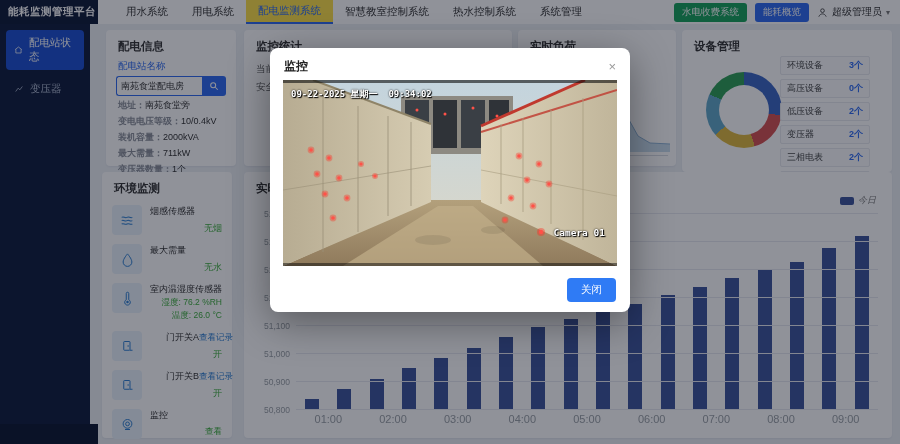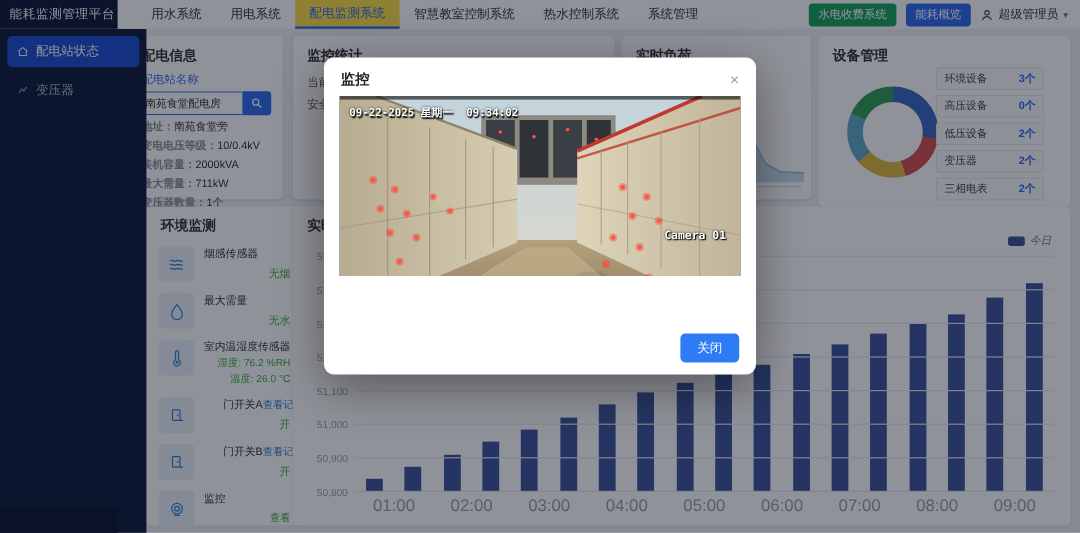--- a/index.html
+++ b/index.html
@@ -1,29 +1,29 @@
 <!DOCTYPE html>
 <html><head>
 <meta charset="utf-8">
 <style>
   * { margin:0; padding:0; box-sizing:border-box; }
   html,body { width:900px; height:444px; overflow:hidden; font-family:"Liberation Sans",sans-serif; background:#edf0f5; }
   .topbar { position:absolute; top:0; left:0; width:900px; height:24px; background:#fff; display:flex; align-items:center; z-index:5; }
-  .logo { width:98px; height:24px; background:#0e1a38; color:#fff; font-size:10.5px; font-weight:normal; display:flex; align-items:center; padding-left:8px; letter-spacing:.5px; flex:none; }
+  .logo { width:98px; height:24px; background:#0e1a38; color:#fff; font-size:10.5px; font-weight:bold; display:flex; align-items:center; padding-left:8px; letter-spacing:.5px; flex:none; }
   .tabs { display:flex; height:24px; margin-left:16px; flex:1; }
   .tab { font-size:10.5px; color:#333; padding:0 12px; display:flex; align-items:center; cursor:pointer; white-space:nowrap; }
   .tab.active { color:#2e6bf0; background:#fde047; border-bottom:2px solid #2e6bf0; }
   .topbar-right { display:flex; align-items:center; gap:8px; padding-right:10px; }
   .pill-btn { font-size:9.5px; color:#fff; border:none; border-radius:3px; padding:3px 8px; cursor:pointer; white-space:nowrap; }
   .pill-green { background:#17a25b; }
   .pill-blue { background:#2f6bf0; }
   .userbox { display:flex; align-items:center; gap:4px; font-size:10px; color:#333; }
   .chev { font-size:8px; color:#777; }
 
-  .sidebar { position:absolute; top:24px; left:0; width:122px; height:420px; background:#101d3d; z-index:4; }
+  .sidebar { position:absolute; top:24px; left:0; width:90px; height:420px; background:#101d3d; z-index:4; }
   .side-item { margin:6px 6px 4px 6px; padding:6px 8px; border-radius:4px; font-size:10.5px; color:#a9b4cc; display:flex; align-items:center; gap:6px; cursor:pointer; }
   .side-item.active { background:#1c4fd1; color:#fff; }
   .side-footer { position:absolute; bottom:0; left:0; width:98px; height:20px; background:#0b1630; }
 
   .main { position:absolute; top:24px; left:98px; width:802px; height:420px; background:#edf0f5; }
   .panel { position:absolute; background:#fff; border-radius:4px; box-shadow:0 1px 2px rgba(20,40,80,.06); }
   .panel-title { font-size:11.5px; font-weight:bold; color:#333; padding:9px 12px 4px 12px; }
 
   
   .p-info { left:8px; top:6px; width:130px; height:136px; }
@@ -44,50 +44,50 @@
   
   .p-dev { left:584px; top:6px; width:210px; height:142px; }
   .donut { position:absolute; left:24px; top:42px; width:76px; height:76px; border-radius:50%; }
   .donut::after { content:""; position:absolute; left:13px; top:13px; width:50px; height:50px; border-radius:50%; background:#fff; }
   .dev-legend { position:absolute; right:22px; top:26px; width:90px; }
   .dev-row { display:flex; justify-content:space-between; align-items:center; border:1px solid #e7e9ee; border-radius:2px; background:#fbfcfe; padding:2px 6px; margin-bottom:4px; }
   .dev-row .dl { font-size:9px; color:#444; }
   .dev-row .dc { font-size:9px; color:#2e6bf0; font-weight:bold; }
 
   
-  .p-env { left:24px; top:148px; width:130px; height:266px; }
+  .p-env { left:4px; top:148px; width:130px; height:266px; }
   .env-item { display:flex; padding:5px 10px 4px 10px; gap:8px; }
   .env-ic { width:30px; height:30px; flex:none; background:#e9f3fc; border-radius:4px; display:flex; align-items:center; justify-content:center; color:#2e7fd1; }
   .env-body { flex:1; min-width:0; }
   .env-name { font-size:9px; color:#333; white-space:nowrap; }
   .env-status { font-size:9px; color:#3fae3f; text-align:right; margin-top:4px; }
   .env-line { font-size:8.5px; color:#3fae3f; text-align:right; margin-top:1px; white-space:nowrap; }
   .env-top { display:flex; justify-content:space-between; align-items:center;padding-left:16px; }
   .env-link { font-size:8.5px; color:#2e7fd1; cursor:pointer; white-space:nowrap; }
   .env-link.green { color:#3fae3f; }
 
   
   .p-chart { left:146px; top:148px; width:648px; height:266px; }
   .chart-legend { position:absolute; right:16px; top:22px; display:flex; align-items:center; gap:4px;font-style:italic; }
   .legend-swatch { width:14px; height:8px; border-radius:2px; background:#3d549b; }
   .legend-text { font-size:9px; color:#777; }
   .plot { position:absolute; left:52px; right:14px; top:42px; bottom:28px; }
   .gridline { position:absolute; left:0; right:0; height:1px; background:#e7eaf0; }
   .ylab { position:absolute; right:100%; margin-right:6px; transform:translateY(50%); font-size:8.5px; color:#9aa0a6; white-space:nowrap; }
   .bars { position:absolute; left:0; right:0; top:0; bottom:0; display:flex; align-items:flex-end; justify-content:space-around; }
   .bar { width:14px; background:#3d549b; }
-  .xlab { position:absolute; top:100%; margin-top:3px; transform:translateX(-50%); font-size:14px; color:#9aa0a6; }
+  .xlab { position:absolute; top:100%; margin-top:3px; transform:translateX(-50%); font-size:11px; color:#9aa0a6; }
 
   
   .overlay { position:absolute; inset:0; background:rgba(8,14,28,.45); z-index:40; }
   .modal { position:absolute; left:270px; top:48px; width:360px; height:264px; background:#fff; border-radius:8px; box-shadow:0 10px 40px rgba(0,0,0,.4); z-index:50; }
   .modal-head { display:flex; justify-content:space-between; align-items:center; padding:10px 14px 6px 14px; }
   .modal-title { font-size:12px; font-weight:bold; color:#222; }
   .modal-close { font-size:13px; color:#999; cursor:pointer; line-height:1; }
-  .cam { position:absolute; left:13px; top:32px; width:334px; height:150px; background:#222; overflow:hidden; }
+  .cam { position:absolute; left:13px; top:32px; width:334px; height:186px; background:#222; overflow:hidden; }
   .cam svg { display:block; }
   .cam-ts { position:absolute; left:8px; top:8px; font-family:"DejaVu Sans Mono",monospace; font-size:9px; font-weight:bold; color:#fff; text-shadow:0 0 2px #000,1px 1px 1px #000; white-space:pre; }
   .cam-id { position:absolute; right:12px; bottom:28px; font-family:"DejaVu Sans Mono",monospace; font-size:9.5px; font-weight:bold; color:#fff; text-shadow:0 0 2px #000,1px 1px 1px #000; }
   .modal-foot { position:absolute; right:14px; bottom:10px; }
   .btn-close { background:#2f7bf5; color:#fff; border:none; border-radius:4px; font-size:10.5px; padding:5px 14px; cursor:pointer; }
 </style>
 </head>
 <body>
 
 <div class="topbar">

